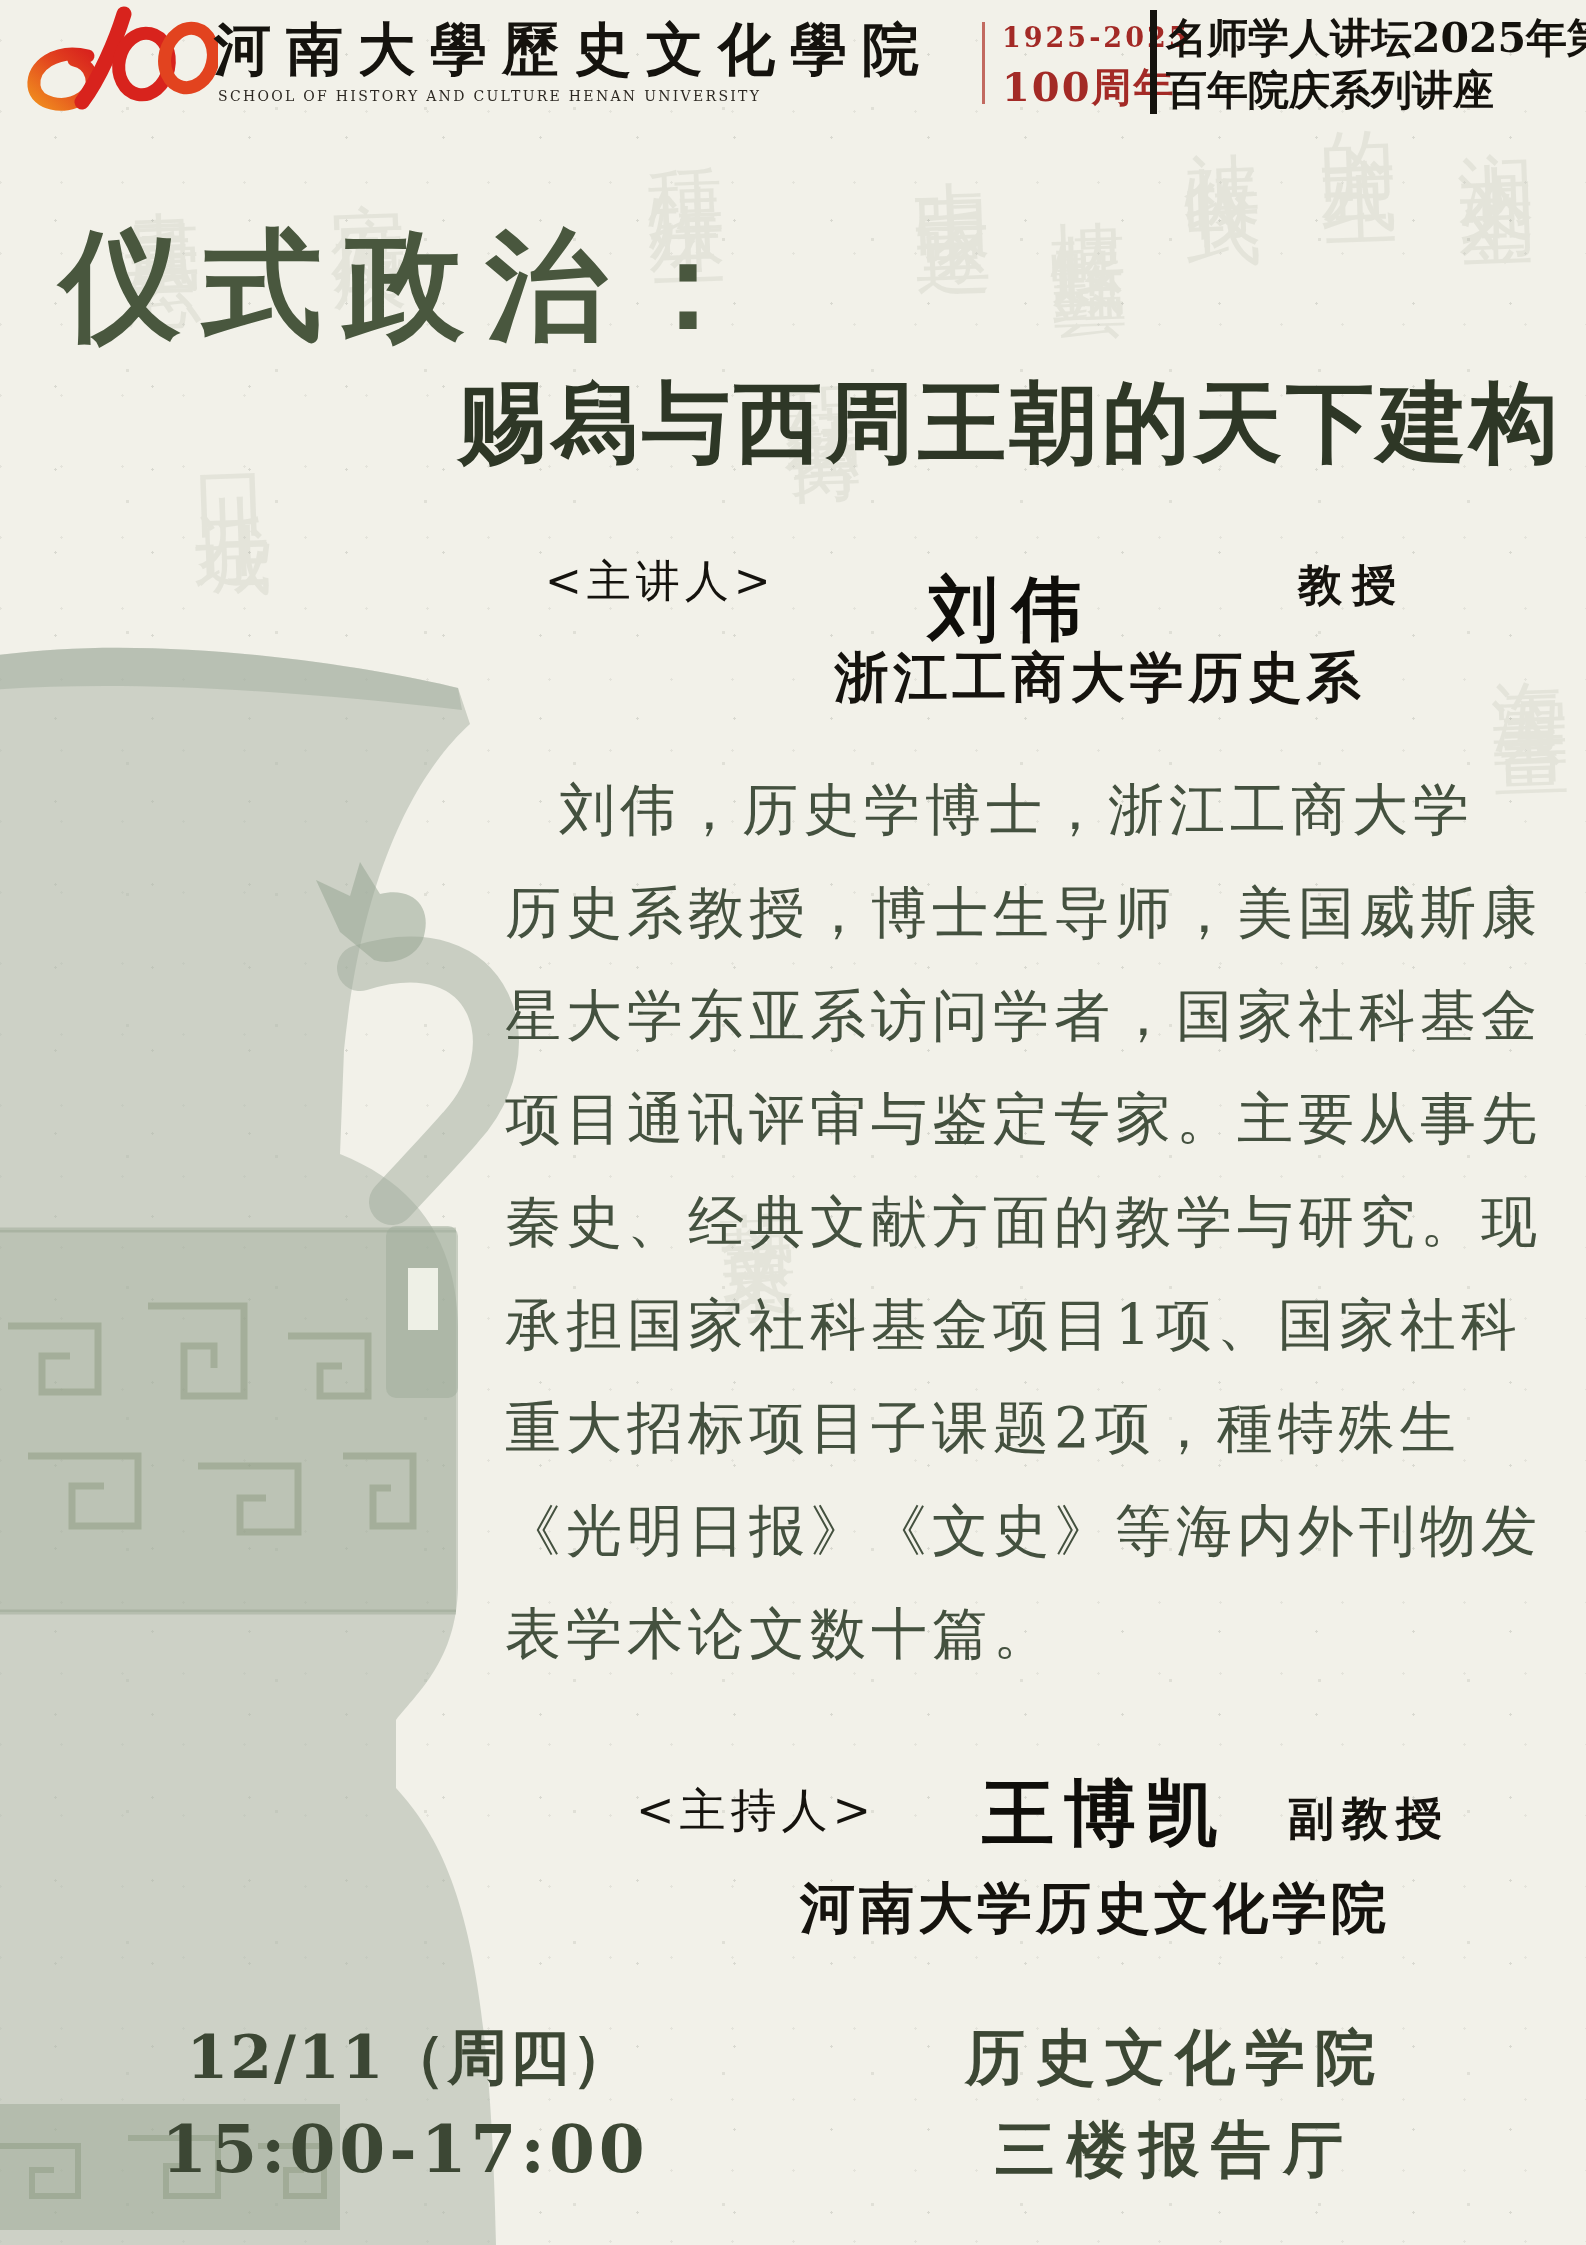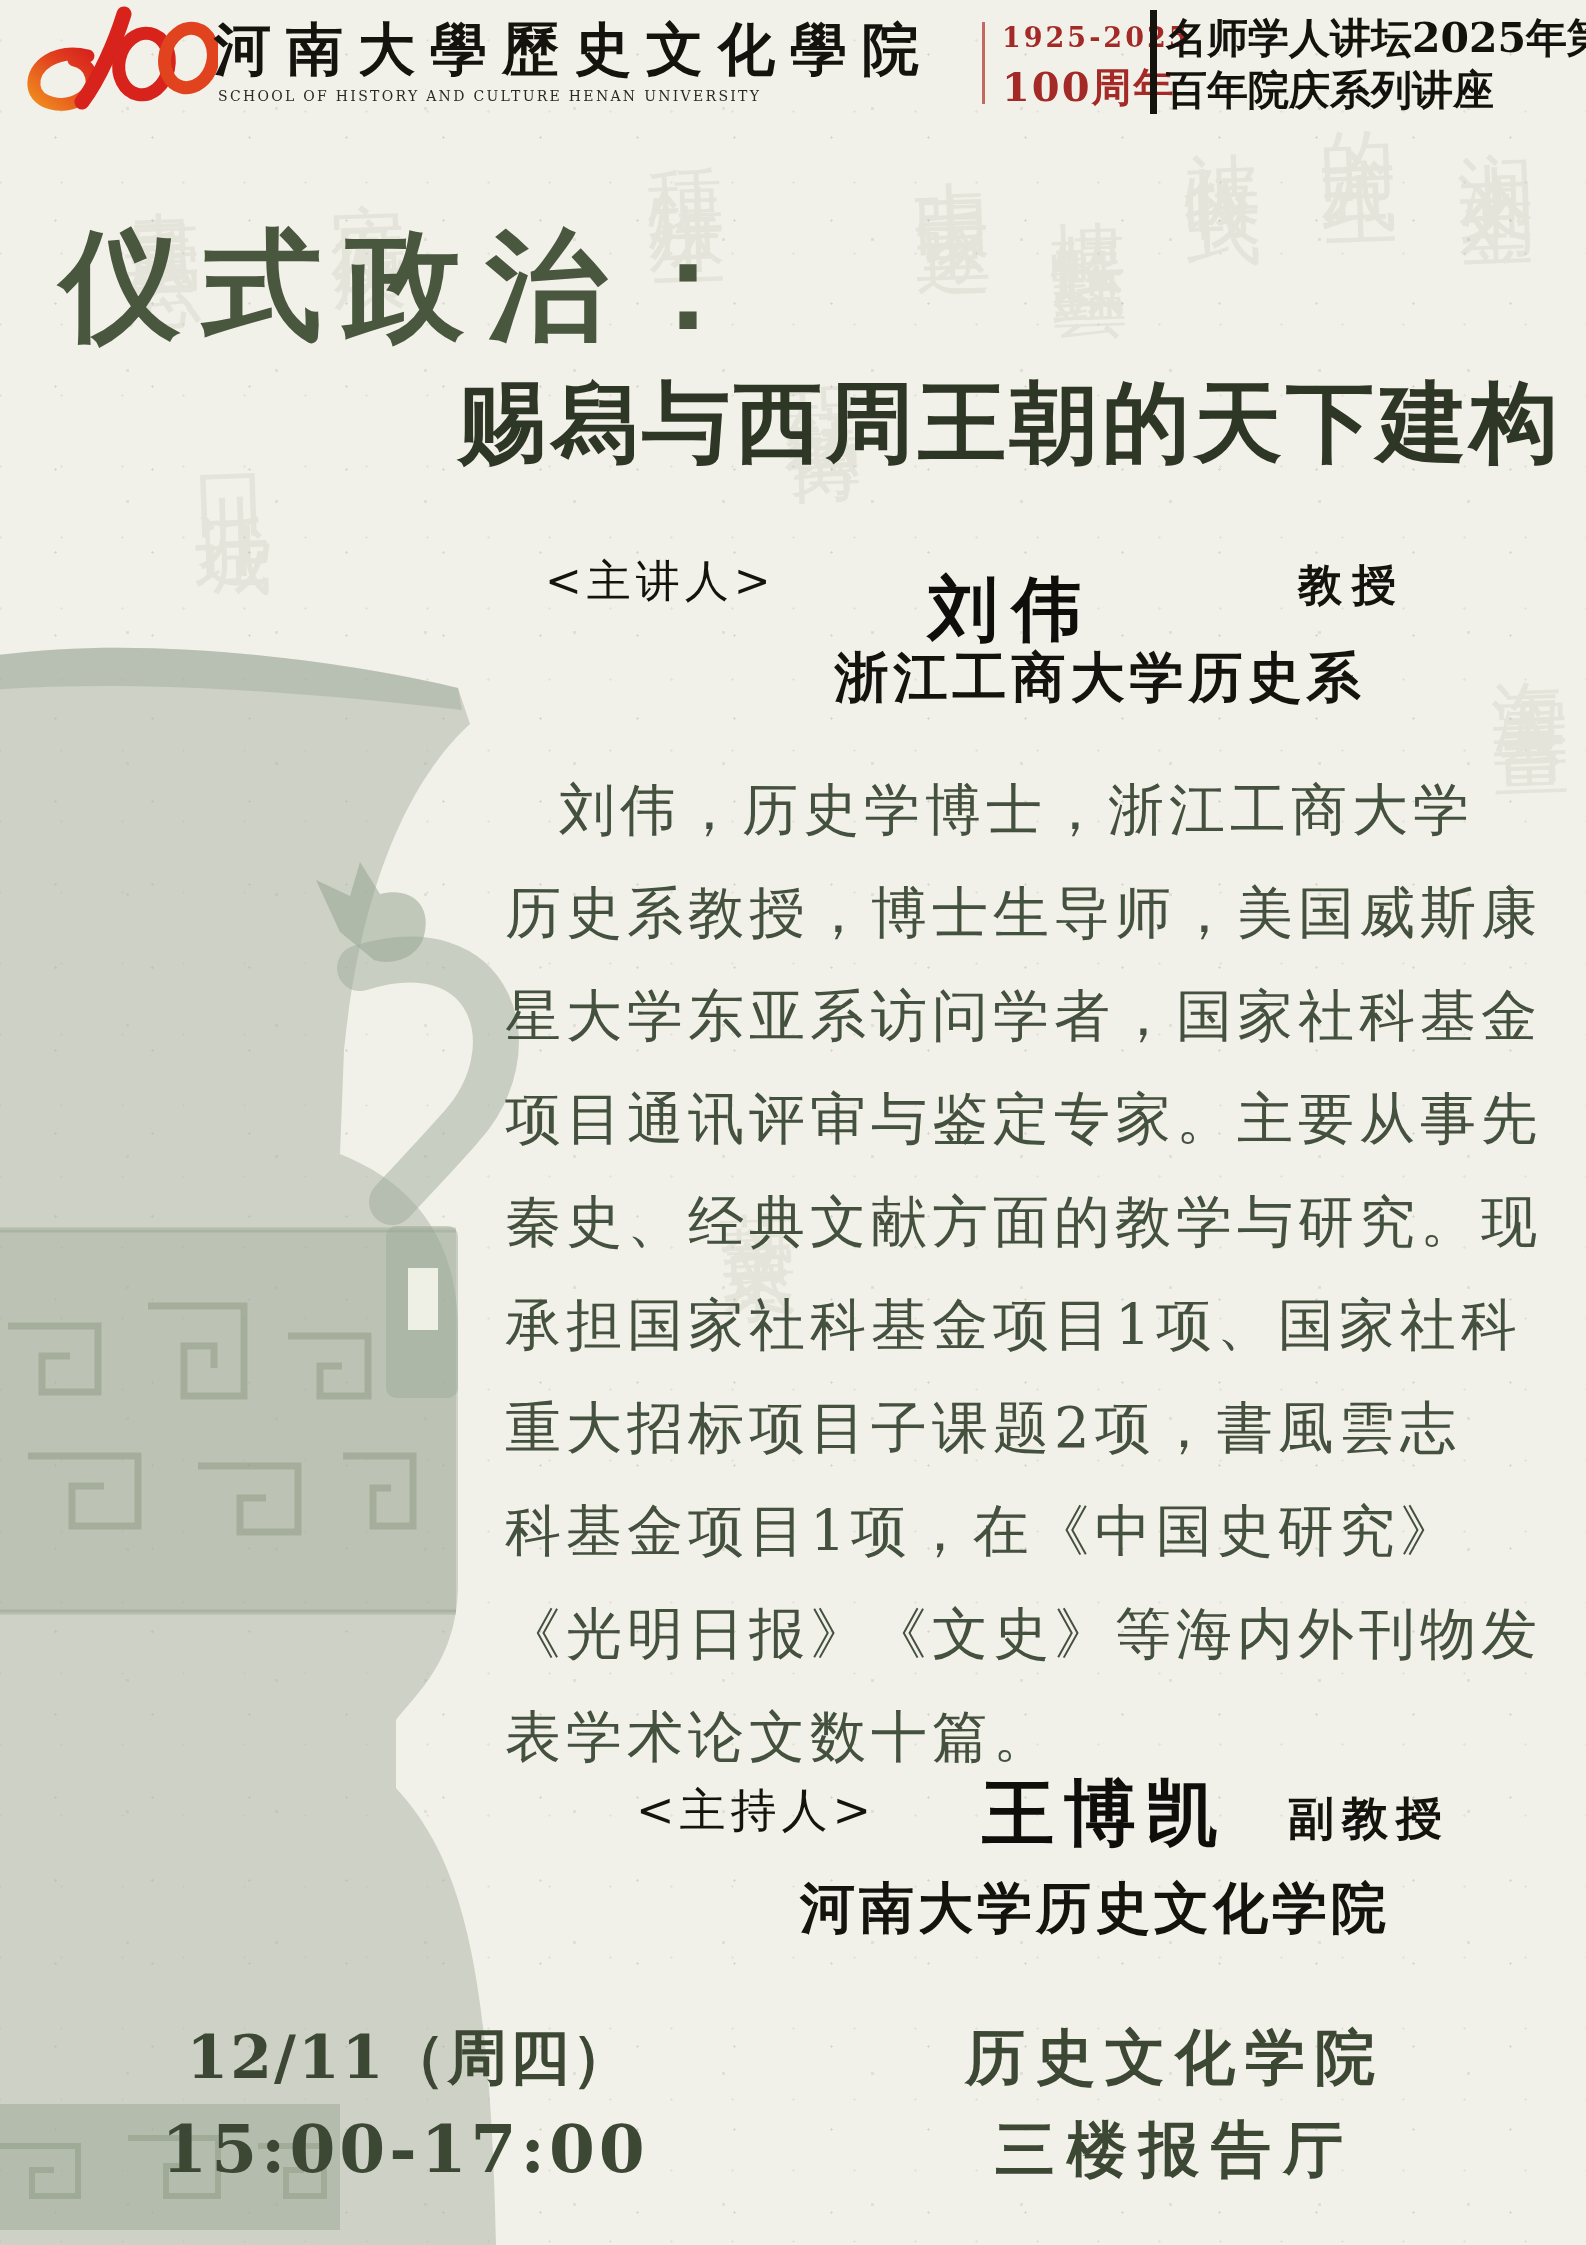--- a/index.html
+++ b/index.html
@@ -156,22 +156,21 @@
   <div class="abs spk-affil">浙江工商大学历史系</div>
 </div>
 
 <div class="abs bio">
   <div class="line">刘伟，历史学博士，浙江工商大学</div>
   <div class="line">历史系教授，博士生导师，美国威斯康</div>
   <div class="line">星大学东亚系访问学者，国家社科基金</div>
   <div class="line">项目通讯评审与鉴定专家。主要从事先</div>
   <div class="line">秦史、经典文献方面的教学与研究。现</div>
   <div class="line">承担国家社科基金项目1项、国家社科</div>
-  <div class="line">重大招标项目子课题2项，書風雲志</div>
-  <div class="line">科基金项目1项，在《中国史研究》</div>
+  <div class="line">重大招标项目子课题2项，種特殊生</div>
   <div class="line">《光明日报》《文史》等海内外刊物发</div>
   <div class="line">表学术论文数十篇。</div>
 </div>
 
 <div>
   <div class="abs host-role">&lt;主持人&gt;</div>
   <div class="abs host-name">王博凯</div>
   <div class="abs host-title">副教授</div>
   <div class="abs host-affil">河南大学历史文化学院</div>
 </div>

